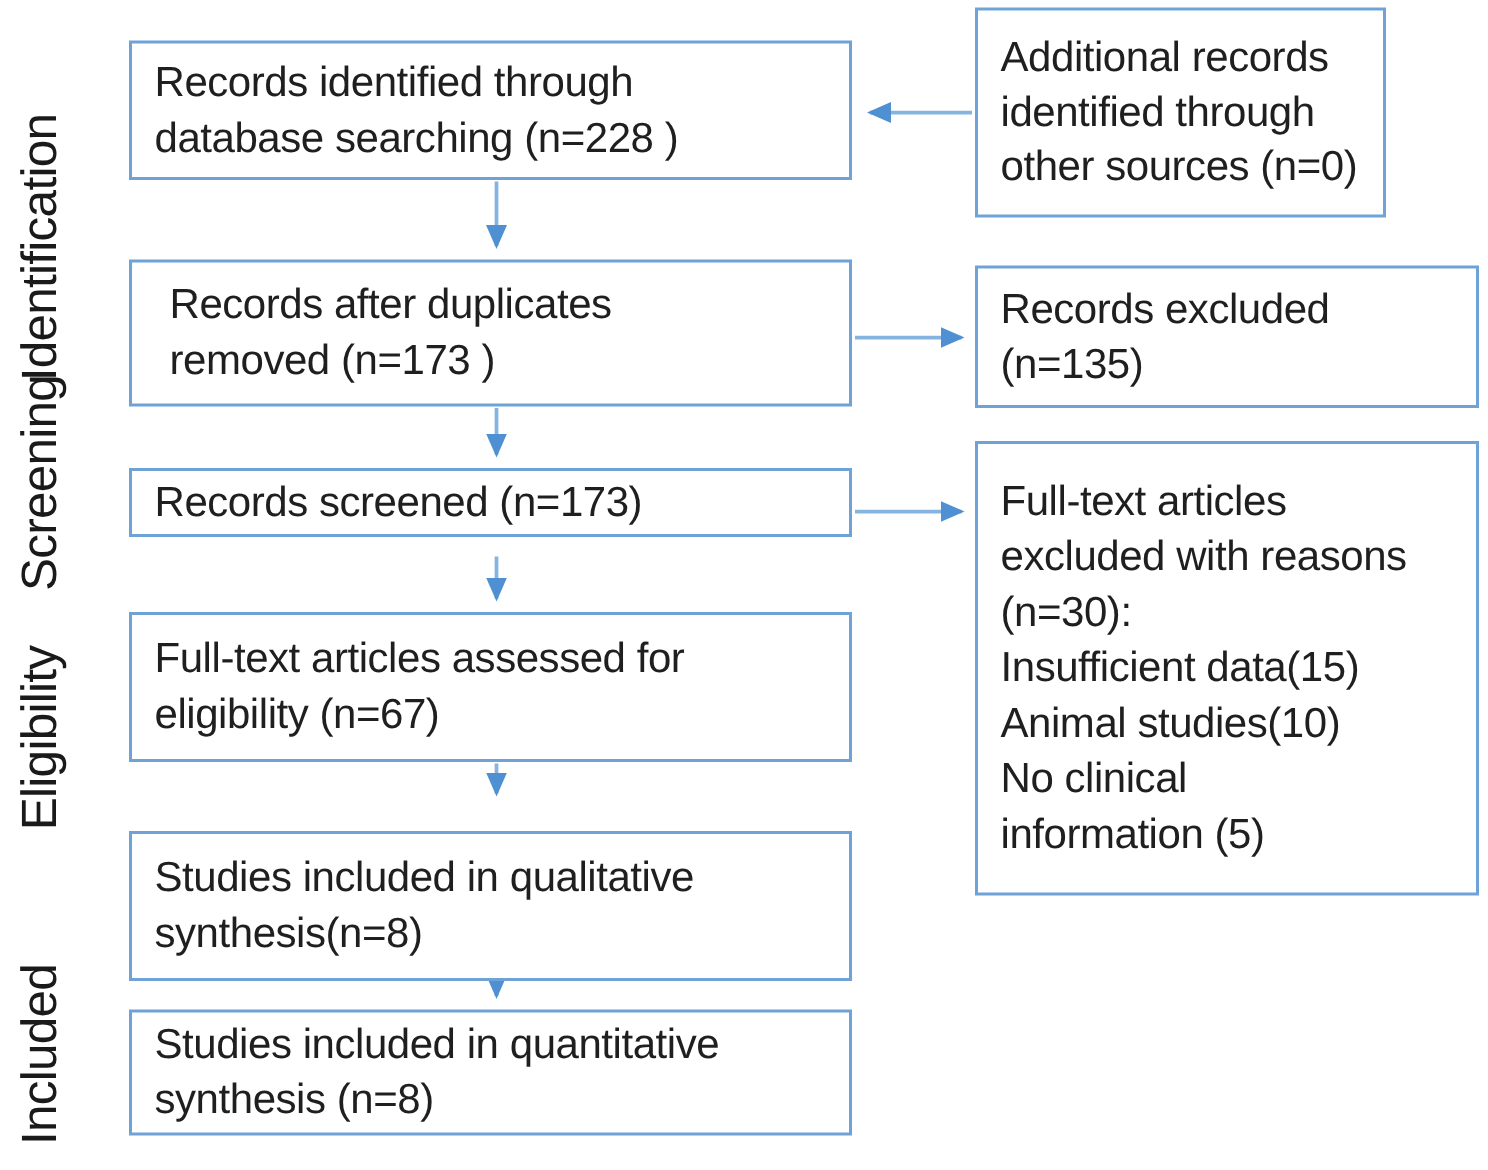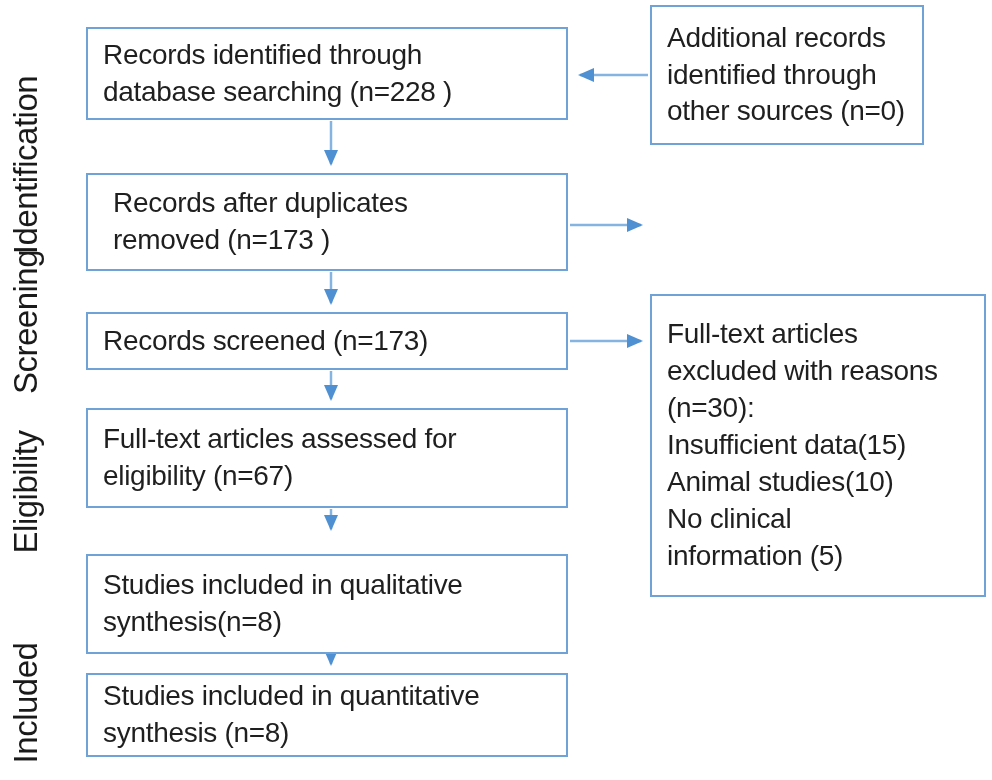--- a/index.html
+++ b/index.html
@@ -77,31 +77,33 @@
 
   <div class="stage-label" style="left:26px; top:165px;">Identification</div>
   <div class="stage-label" style="left:26px; top:322px;">Screening</div>
   <div class="stage-label" style="left:26px; top:492px;">Eligibility</div>
   <div class="stage-label" style="left:26px; top:703px;">Included</div>
 
   <div class="flow-box" style="left:86px; top:27px; width:482px; height:93px;">Records identified through
 database searching (n=228 )</div>
   <div class="flow-box" style="left:86px; top:173px; width:482px; height:98px;padding-left:25px;">Records after duplicates
 removed (n=173 )</div>
-  <div class="flow-box" style="left:86px; top:312px; width:482px; height:58px;">Records screened (n=173)</div>
+  <div class="flow-box" style="left:86px; top:312px; width:482px; height:46px;">Records screened (n=173)</div>
   <div class="flow-box" style="left:86px; top:408px; width:482px; height:100px;">Full-text articles assessed for
 eligibility (n=67)</div>
   <div class="flow-box" style="left:86px; top:554px; width:482px; height:100px;">Studies included in qualitative
 synthesis(n=8)</div>
   <div class="flow-box" style="left:86px; top:673px; width:482px; height:84px;">Studies included in quantitative
 synthesis (n=8)</div>
 
   <div class="flow-box" style="left:650px; top:5px; width:274px; height:140px;">Additional records
 identified through
 other sources (n=0)</div>
+  <div class="flow-box" style="left:650px; top:177px; width:336px; height:95px;">Records excluded
+(n=135)</div>
   <div class="flow-box" style="left:650px; top:294px; width:336px; height:303px;">Full-text articles
 excluded with reasons
 (n=30):
 Insufficient data(15)
 Animal studies(10)
 No clinical
 information (5)</div>
 
 </div>
 

